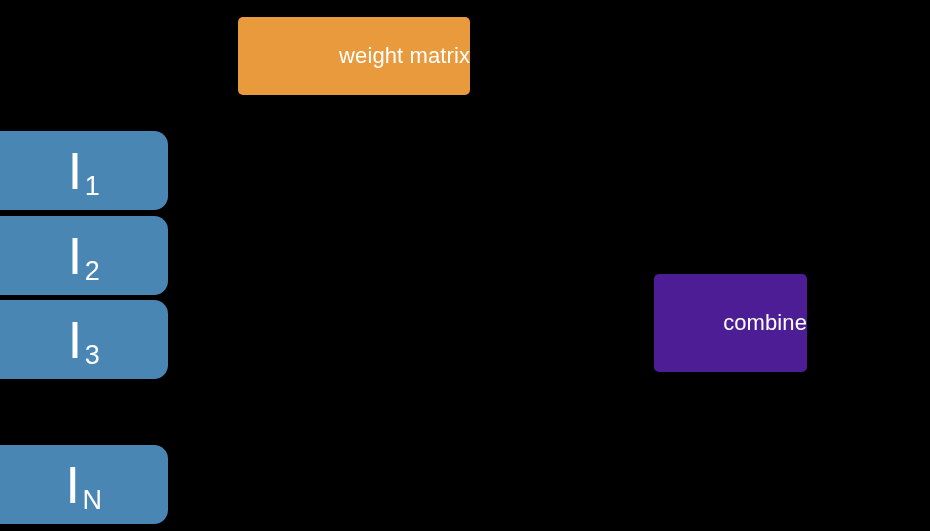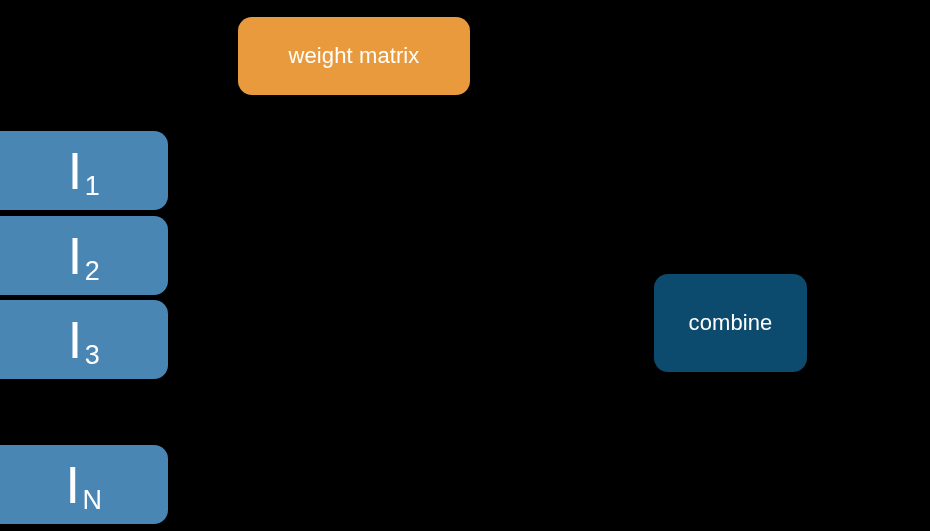--- a/index.html
+++ b/index.html
@@ -18,23 +18,23 @@
     height: 531px;
     background: #000000;
     overflow: hidden;
   }
 
   .node {
     position: absolute;
     box-sizing: border-box;
     display: flex;
     align-items: center;
-    justify-content: center;
+    justify-content: flex-end;
     color: #ffffff;
-    border-radius: 14px;
+    border-radius: 5px;
     line-height: 1;
     user-select: none;
   }
 
   
   .node--weight {
     left: 238px;
     top: 17px;
     width: 232px;
     height: 78px;
@@ -42,21 +42,21 @@
     font-size: 22px;
     letter-spacing: 0.1px;
   }
 
   
   .node--combine {
     left: 654px;
     top: 274px;
     width: 153px;
     height: 98px;
-    background: #0c4a6e;
+    background: #4c1d95;
     font-size: 22px;
     letter-spacing: 0.1px;
   }
 
   
   .node--input {
     left: -22px;
     width: 190px;
     height: 79px;
     background: #4986b4;

